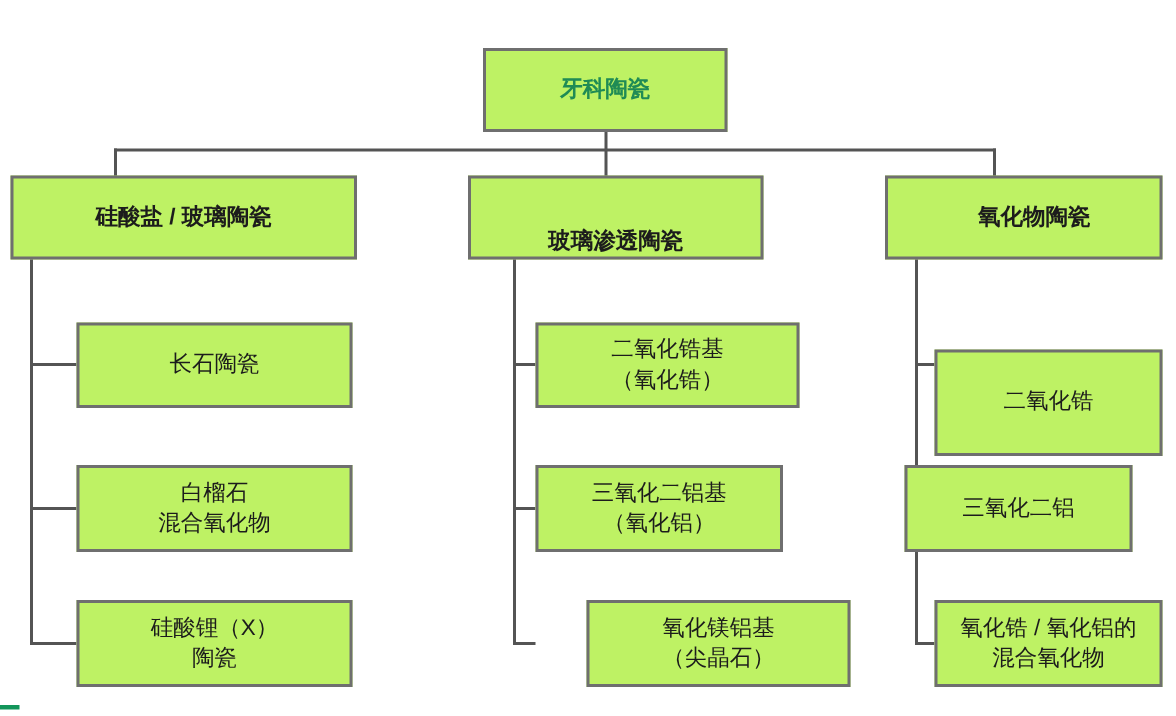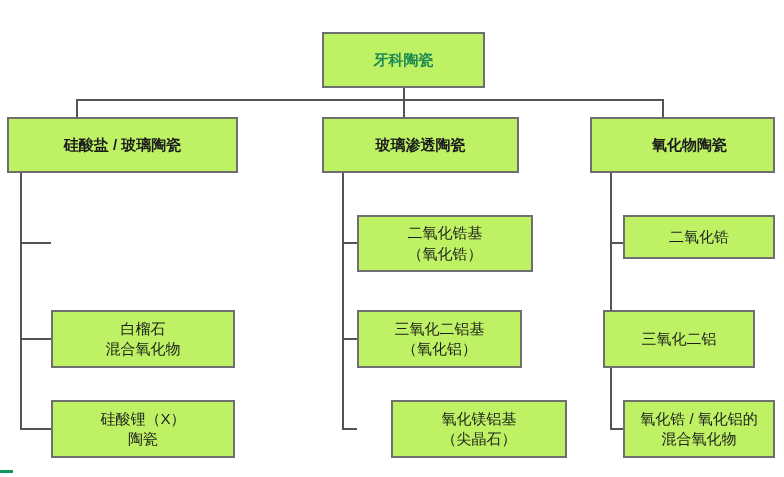--- a/index.html
+++ b/index.html
@@ -31,33 +31,36 @@
 
   <div class="cline" style="left:403px;top:88px;width:2px;height:31px;"></div>
   <div class="cline" style="left:76px;top:99px;width:588px;height:2px;"></div>
   <div class="cline" style="left:76px;top:99px;width:2px;height:19px;"></div>
   <div class="cline" style="left:662px;top:99px;width:2px;height:19px;"></div>
 
   <div class="box header" style="left:7px;top:117px;width:231px;height:56px;">
     <span>硅酸盐 / 玻璃陶瓷</span>
   </div>
 
-  <div class="box header" style="left:322px;top:117px;width:197px;height:56px;">
+  <div class="box header" style="left:312px;top:117px;width:197px;height:56px;justify-content:flex-end;">
     <span>玻璃渗透陶瓷</span>
   </div>
 
   <div class="box header" style="left:590px;top:117px;width:185px;height:56px;padding-left:14px;">
     <span>氧化物陶瓷</span>
   </div>
 
   <div class="cline" style="left:20px;top:173px;width:2px;height:256px;"></div>
   <div class="cline" style="left:20px;top:242px;width:31px;height:2px;"></div>
   <div class="cline" style="left:20px;top:338px;width:31px;height:2px;"></div>
   <div class="cline" style="left:20px;top:428px;width:31px;height:2px;"></div>
 
+  <div class="box" style="left:51px;top:215px;width:184px;height:57px;">
+    <span>长石陶瓷</span>
+  </div>
   <div class="box" style="left:51px;top:310px;width:184px;height:58px;">
     <span>白榴石</span>
     <span>混合氧化物</span>
   </div>
   <div class="box" style="left:51px;top:400px;width:184px;height:58px;">
     <span>硅酸锂（X）</span>
     <span>陶瓷</span>
   </div>
 
   <div class="cline" style="left:342px;top:173px;width:2px;height:256px;"></div>
@@ -76,21 +79,21 @@
   <div class="box" style="left:357px;top:400px;width:176px;height:58px;margin-left:34px;">
     <span>氧化镁铝基</span>
     <span>（尖晶石）</span>
   </div>
 
   <div class="cline" style="left:610px;top:173px;width:2px;height:256px;"></div>
   <div class="cline" style="left:610px;top:242px;width:13px;height:2px;"></div>
   <div class="cline" style="left:610px;top:338px;width:13px;height:2px;"></div>
   <div class="cline" style="left:610px;top:428px;width:13px;height:2px;"></div>
 
-  <div class="box" style="left:623px;top:215px;width:152px;height:44px;">
+  <div class="box" style="left:623px;top:233px;width:152px;height:71px;">
     <span>二氧化锆</span>
   </div>
   <div class="box" style="left:603px;top:310px;width:152px;height:58px;">
     <span>三氧化二铝</span>
   </div>
   <div class="box" style="left:623px;top:400px;width:152px;height:58px;">
     <span>氧化锆 / 氧化铝的</span>
     <span>混合氧化物</span>
   </div>
 

